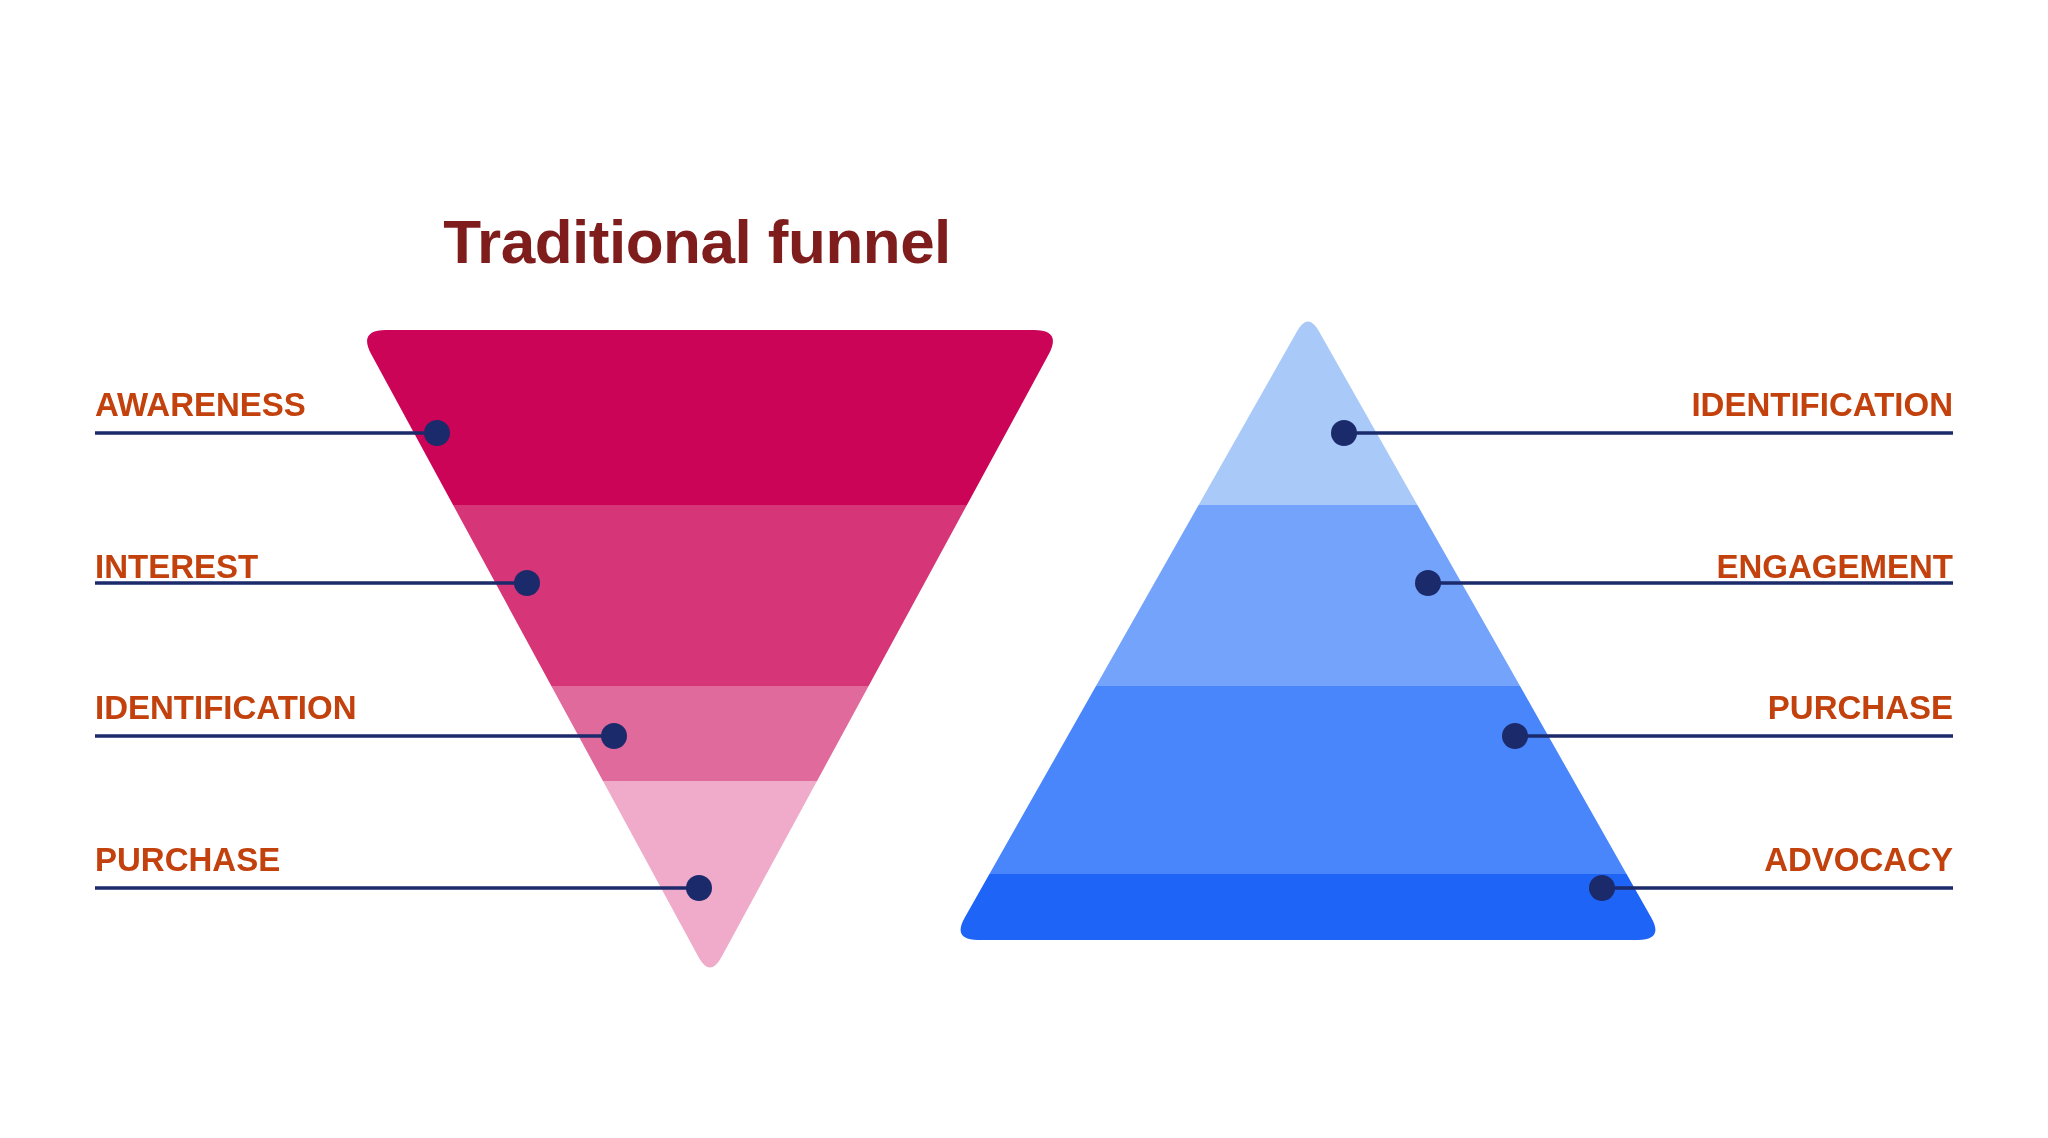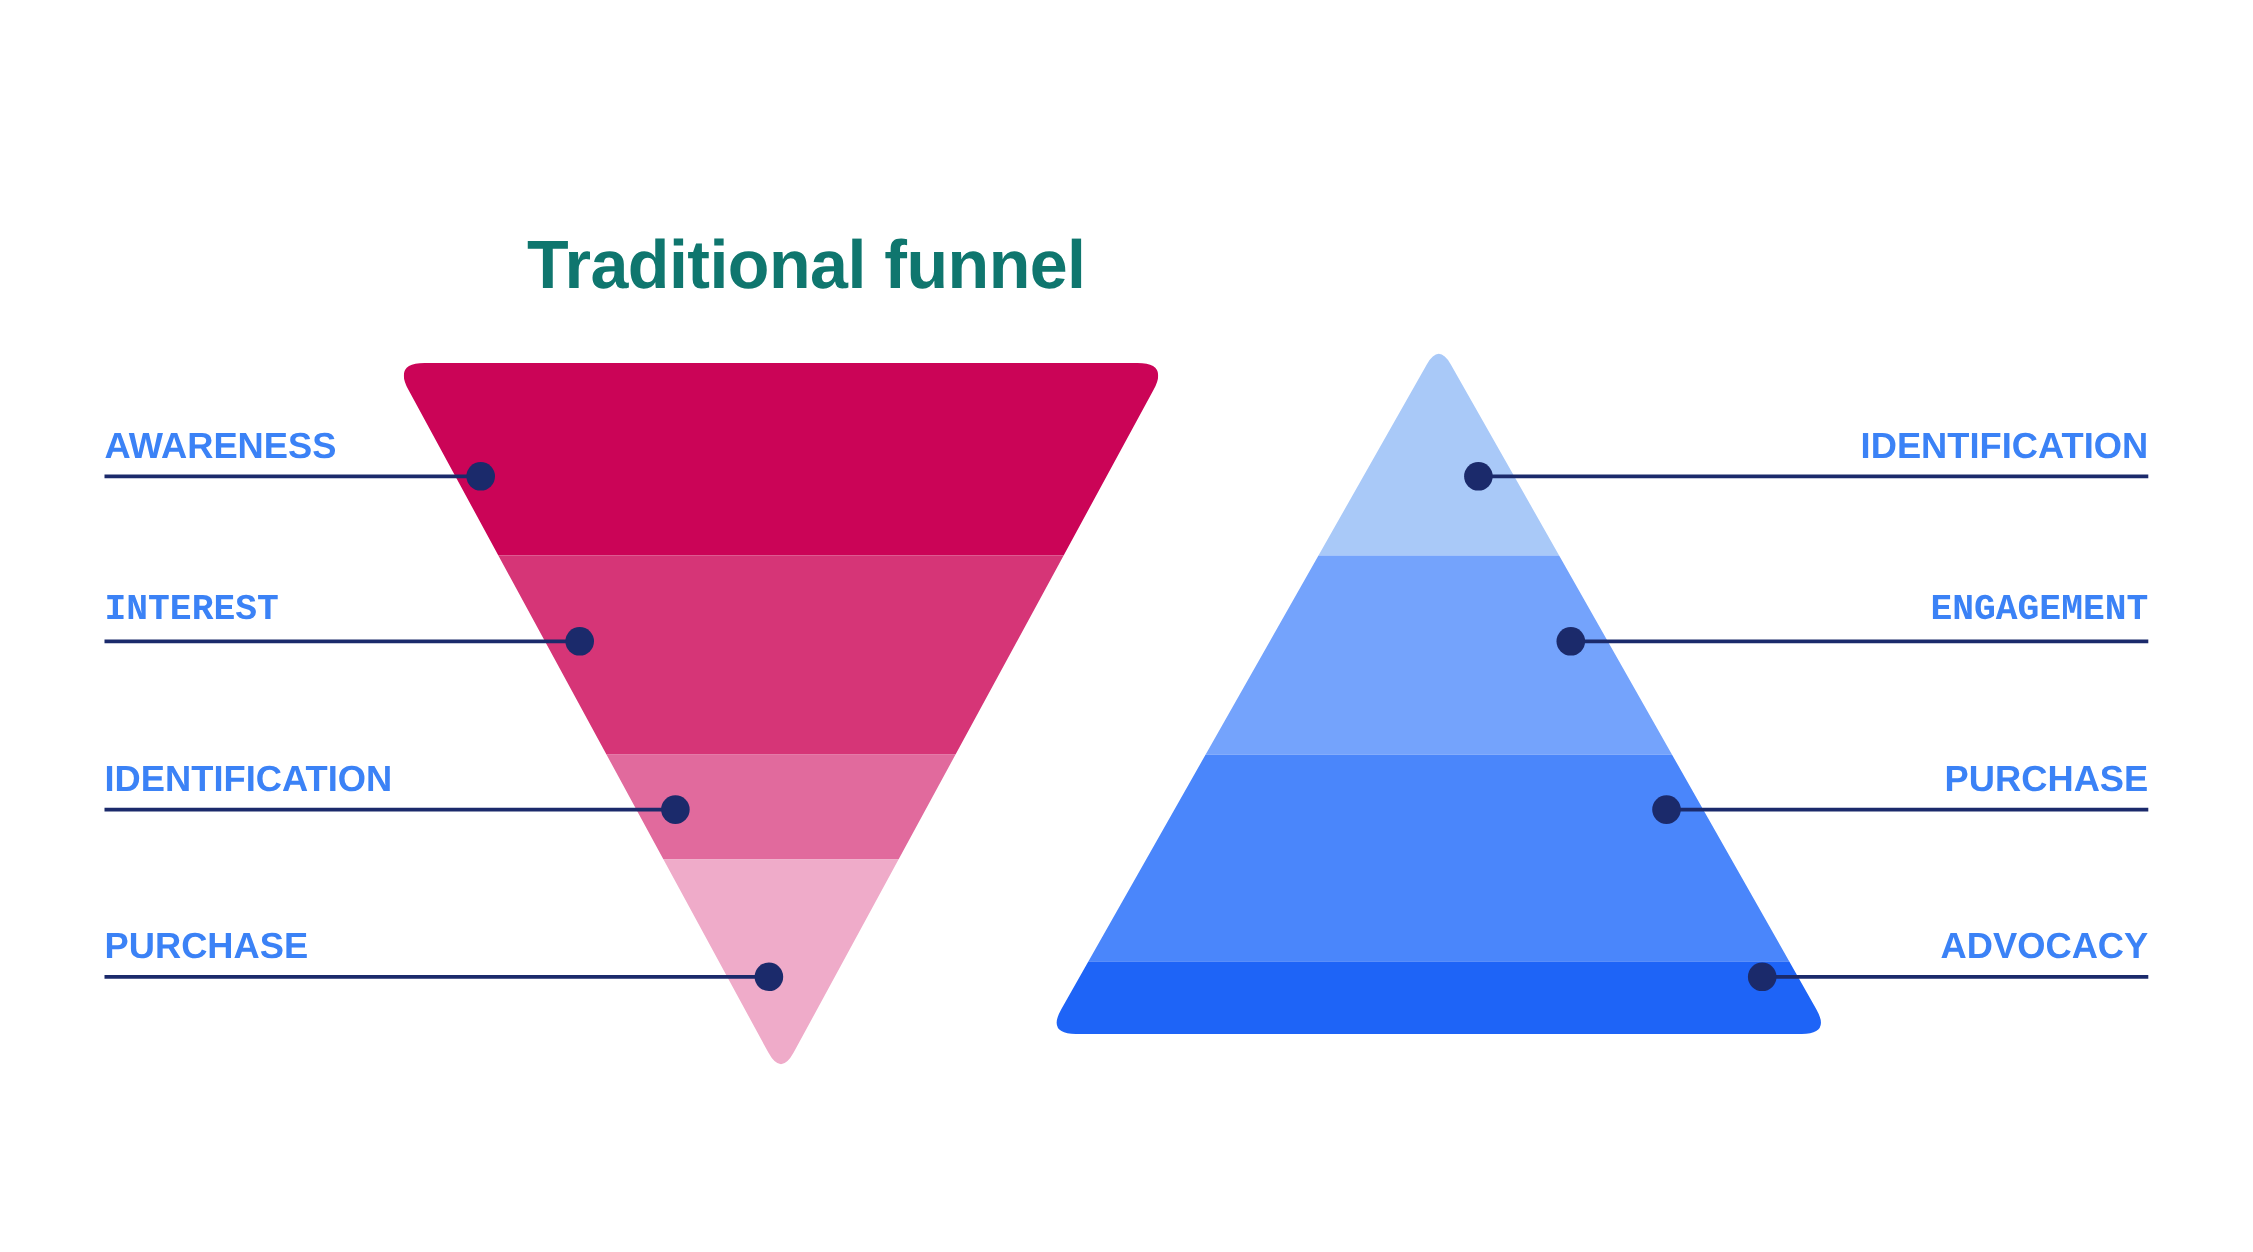--- a/index.html
+++ b/index.html
@@ -12,38 +12,37 @@
     overflow: hidden;
   }
   .diagram-svg { position: absolute; left: 0; top: 0; }
   .funnel-title {
     position: absolute;
     top: 206px;
     transform: translateX(-50%);
     font-size: 62px;
     font-weight: 700;
     letter-spacing: -0.5px;
-    color: #0f766e;
+    color: #7f1d1d;
     white-space: nowrap;
-    margin-left: 36px;
   }
   .title-left  { left: 697px; }
   .title-right { left: 1300px; }
   .stage-label {
     position: absolute;
     font-size: 33px;
     font-weight: 700;
     line-height: 1;
-    color: #3b82f6;
+    color: #c2410c;
     white-space: nowrap;
   }
   .label-left  { left: 95px; }
   .label-right { right: 95px; text-align: left; }
   .row-1 { top: 388px; }
-  .row-2 { top: 538px; font-family: Liberation Mono, monospace; }
+  .row-2 { top: 550px; }
   .row-3 { top: 691px; }
   .row-4 { top: 843px; }
 </style>
 </head>
 <body>
 
 <div class="stage">
 
   <div class="funnel-title title-left">Traditional funnel</div>
 

